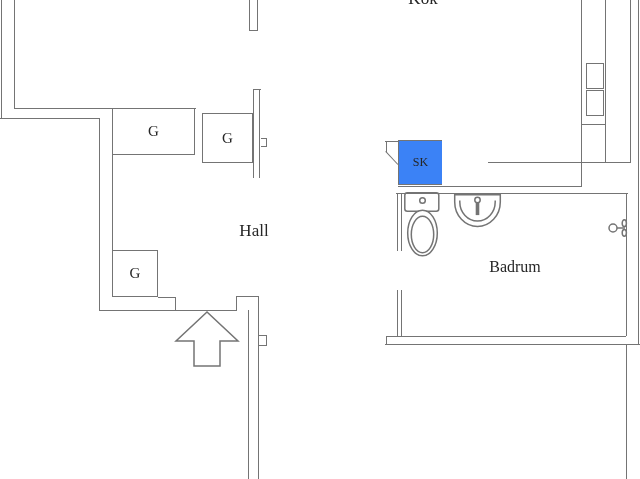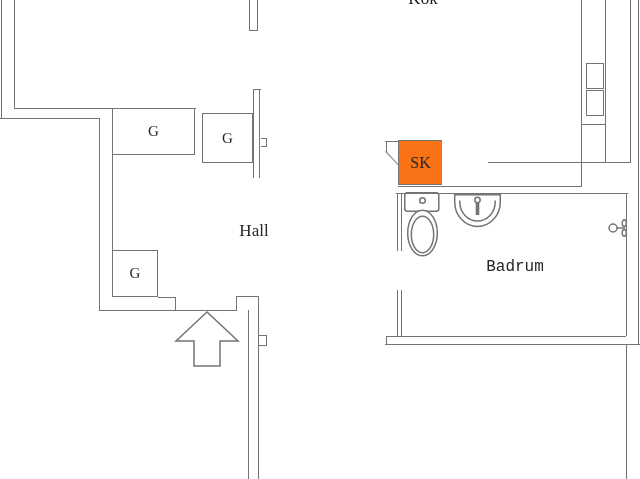--- a/index.html
+++ b/index.html
@@ -15,26 +15,26 @@
   .w.v{width:1.4px;}
   
   .bx{
     position:absolute;border:1.4px solid #747474;background:#ffffff;
     box-sizing:border-box;display:flex;align-items:center;justify-content:center;
   }
   .bx span{display:block;}
   .lbl{position:absolute;white-space:nowrap;}
   .lbl-kok{left:403px;top:-10px;width:40px;text-align:center;font-size:17px;line-height:1.1;}
   .lbl-hall{left:225px;top:221px;width:58px;text-align:center;font-size:17px;}
-  .lbl-badrum{left:485px;top:258px;width:60px;text-align:center;font-size:16px;font-family:Liberation Mono, monospace;}
+  .lbl-badrum{left:485px;top:258px;width:60px;text-align:center;font-size:16px;}
   .g-label{font-size:15px;}
   .skkf{left:398px;top:140px;width:90px;height:45px;display:flex;position:absolute;}
   .skkf .cell{
-    box-sizing:border-box;border:1.4px solid #747474;background:#f97316;
-    display:flex;align-items:center;justify-content:center;font-size:16px;
+    box-sizing:border-box;border:1.4px solid #747474;background:#3b82f6;
+    display:flex;align-items:center;justify-content:center;font-size:12px;
   }
   .skkf .cell.sk{width:44px;border-right:none;}
   .skkf .cell.kf{width:46px;}
   .diag{position:absolute;height:1.4px;background:#747474;transform-origin:0 0;}
   svg{position:absolute;overflow:visible;}
   svg .st{fill:none;stroke:#747474;stroke-width:1.5;}
   svg .stw{fill:#ffffff;stroke:#747474;stroke-width:1.5;}
 </style>
 </head>
 <body>

